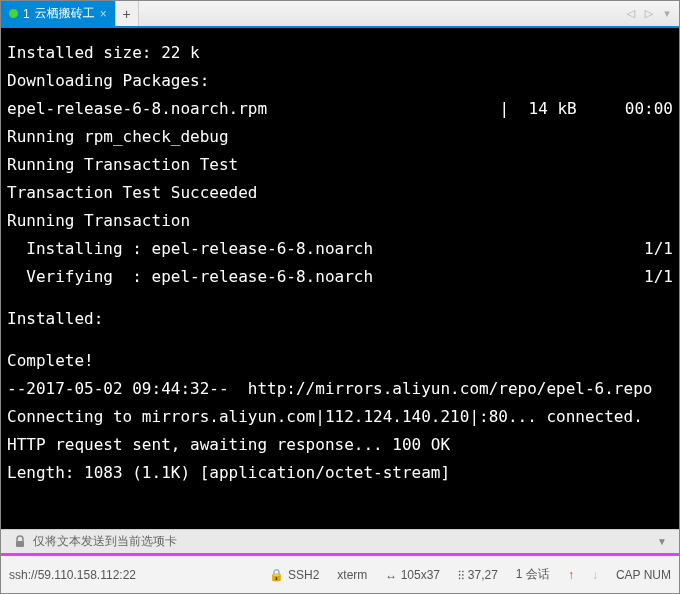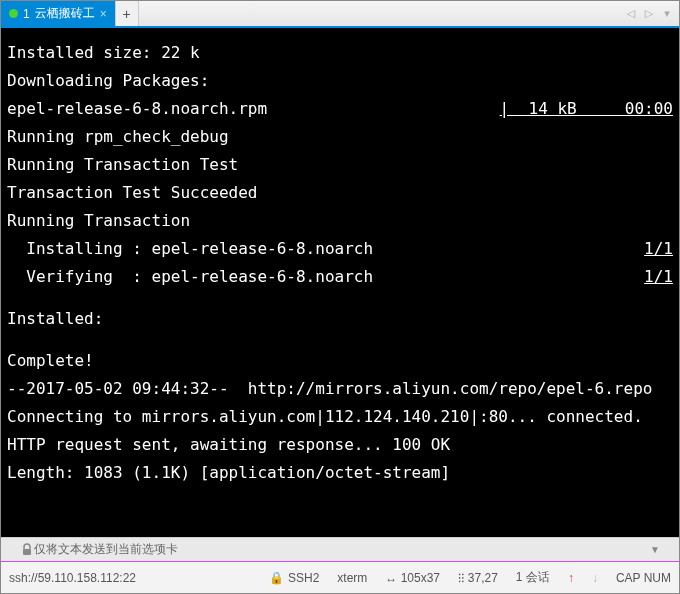--- a/index.html
+++ b/index.html
@@ -9,28 +9,28 @@
   .tab { display: flex; align-items: center; padding: 0 8px; font-size: 12px; gap: 5px; cursor: pointer; }
   .tab.active { background: #0088d8; color: #fff; }
   .tab .dot { width: 9px; height: 9px; border-radius: 50%; background: #4cd137; display: inline-block; }
   .tab-close { opacity: .7; font-size: 12px; }
   .tab-add { background: #f0f0f0; border-left: 1px solid #ccc; border-right: 1px solid #ccc; width: 24px; display: flex; align-items: center; justify-content: center; color: #555; font-size: 14px; cursor: pointer; }
   .tabbar-spacer { flex: 1; }
   .tab-nav { display: flex; align-items: center; padding: 0 4px; gap: 2px; }
   .nav-btn { width: 16px; height: 16px; display: flex; align-items: center; justify-content: center; font-size: 11px; color: #aaa; }
   .terminal { flex: 1; background: #000; color: #fff; font-family: "SimSun","NSimSun",monospace; font-size: 16px; line-height: 14px; padding: 4px 6px; overflow: hidden; white-space: pre; position: relative; }
   .terminal .line { white-space: pre; }
-  .sendbar { height: 24px; background: #e9e9e9; border-top: 1px solid #ccc; display: flex; align-items: center; font-size: 12px; color: #666; padding: 0 19px; }
+  .sendbar { height: 24px; background: #e9e9e9; border-top: 1px solid #ccc; display: flex; align-items: center; font-size: 12px; color: #666; padding: 0 12px; gap: 6px; }
   .lock { width: 14px; height: 14px; display: inline-block; }
   .sendbar .drop { margin-left: auto; color: #888; font-size: 10px; }
-  .statusbar { height: 32px; background: #f3f3f3; border-top: 1px solid #d946ef; display: flex; align-items: center; font-size: 12px; color: #555; padding: 0 8px; gap: 18px; }
+  .statusbar { height: 40px; background: #f3f3f3; border-top: 3px solid #d946ef; display: flex; align-items: center; font-size: 12px; color: #555; padding: 0 8px; gap: 18px; }
   .arrow-up { color: #d33; font-size: 12px; }
   .arrow-dn { color: #bbb; font-size: 12px; }
   .spacer-flex { flex: 1; }
-  .right-col { position: absolute; right: 6px; text-decoration: underline; }
+  .right-col { position: absolute; right: 6px; }
 </style>
 </head>
 <body>
 
 <div class="window">
 
   <div class="tabbar">
     <div class="tab active">
       <span class="dot"></span>
       <span>1</span>

